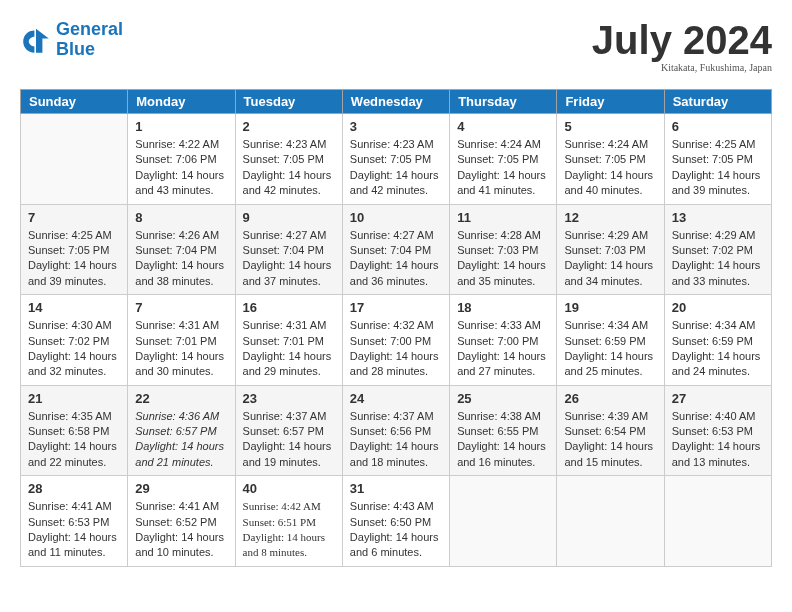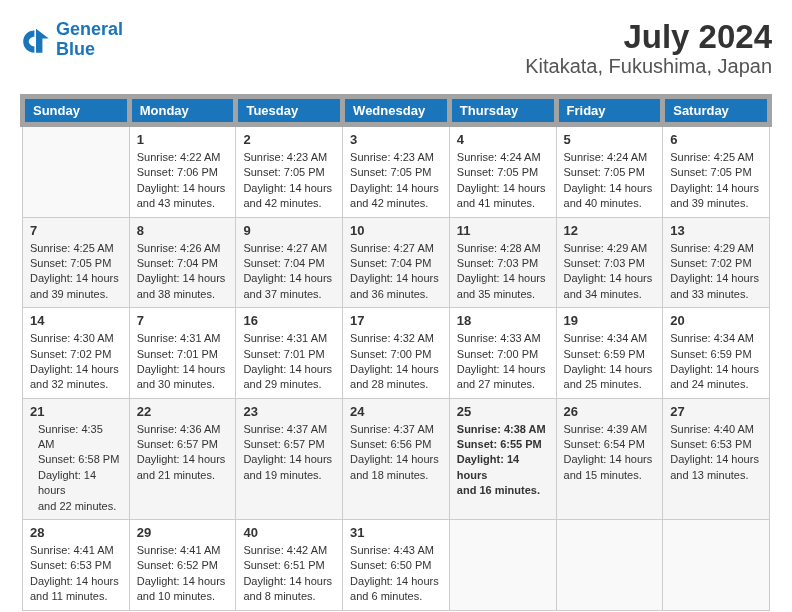--- a/index.html
+++ b/index.html
@@ -31,43 +31,44 @@
       color: #1a75bb;
     }
     .logo-icon {
       width: 32px;
       height: 32px;
     }
     .title-area {
       text-align: right;
     }
     .month-title {
-      font-size: 33px;
+      font-size: 40px;
       font-weight: bold;
       color: #333;
       line-height: 1;
     }
     .location-title {
-      font-size: 20px;
+      font-size: 10px;
       color: #555;
       margin-top: 2px;
+      font-family: Liberation Serif, serif;
     }
     .calendar {
       width: 100%;
       border-collapse: collapse;
       border: 1px solid #ccc;
     }
     .calendar th {
       background-color: #1a75bb;
       color: #fff;
       font-size: 13px;
       font-weight: bold;
       padding: 4px 8px;
       text-align: left;
-      border: 5px solid #a3a3a3;
+      border: 1px solid #a3a3a3;
     }
     .calendar td {
       vertical-align: top;
       padding: 5px 7px;
       border: 1px solid #ccc;
       width: calc(100% / 7);
       min-height: 80px;
       font-size: 11px;
       background: #fff;
     }
@@ -268,49 +269,49 @@
           <div class="day-number">20</div>
           <div class="day-info" style="white-space: pre-line;">Sunrise: 4:34 AM
 Sunset: 6:59 PM
 Daylight: 14 hours
 and 24 minutes.</div>
         </td>
       </tr>
       <tr>
         <td>
           <div class="day-number">21</div>
-          <div class="day-info" style="white-space: pre-line; margin-left: 8px;">Sunrise: 4:35 AM
+          <div class="day-info" style="white-space: pre-line;">Sunrise: 4:35 AM
 Sunset: 6:58 PM
 Daylight: 14 hours
 and 22 minutes.</div>
         </td>
         <td>
           <div class="day-number">22</div>
-          <div class="day-info" style="white-space: pre-line;">Sunrise: 4:36 AM
+          <div class="day-info" style="white-space: pre-line; font-style: italic;">Sunrise: 4:36 AM
 Sunset: 6:57 PM
 Daylight: 14 hours
 and 21 minutes.</div>
         </td>
         <td>
           <div class="day-number">23</div>
           <div class="day-info" style="white-space: pre-line;">Sunrise: 4:37 AM
 Sunset: 6:57 PM
 Daylight: 14 hours
 and 19 minutes.</div>
         </td>
         <td>
           <div class="day-number">24</div>
           <div class="day-info" style="white-space: pre-line;">Sunrise: 4:37 AM
 Sunset: 6:56 PM
 Daylight: 14 hours
 and 18 minutes.</div>
         </td>
         <td>
           <div class="day-number">25</div>
-          <div class="day-info" style="white-space: pre-line; font-weight: bold;">Sunrise: 4:38 AM
+          <div class="day-info" style="white-space: pre-line;">Sunrise: 4:38 AM
 Sunset: 6:55 PM
 Daylight: 14 hours
 and 16 minutes.</div>
         </td>
         <td>
           <div class="day-number">26</div>
           <div class="day-info" style="white-space: pre-line;">Sunrise: 4:39 AM
 Sunset: 6:54 PM
 Daylight: 14 hours
 and 15 minutes.</div>
@@ -333,21 +334,21 @@
         </td>
         <td>
           <div class="day-number">29</div>
           <div class="day-info" style="white-space: pre-line;">Sunrise: 4:41 AM
 Sunset: 6:52 PM
 Daylight: 14 hours
 and 10 minutes.</div>
         </td>
         <td>
           <div class="day-number">40</div>
-          <div class="day-info" style="white-space: pre-line;">Sunrise: 4:42 AM
+          <div class="day-info" style="white-space: pre-line; font-family: Liberation Serif, serif;">Sunrise: 4:42 AM
 Sunset: 6:51 PM
 Daylight: 14 hours
 and 8 minutes.</div>
         </td>
         <td>
           <div class="day-number">31</div>
           <div class="day-info" style="white-space: pre-line;">Sunrise: 4:43 AM
 Sunset: 6:50 PM
 Daylight: 14 hours
 and 6 minutes.</div>

